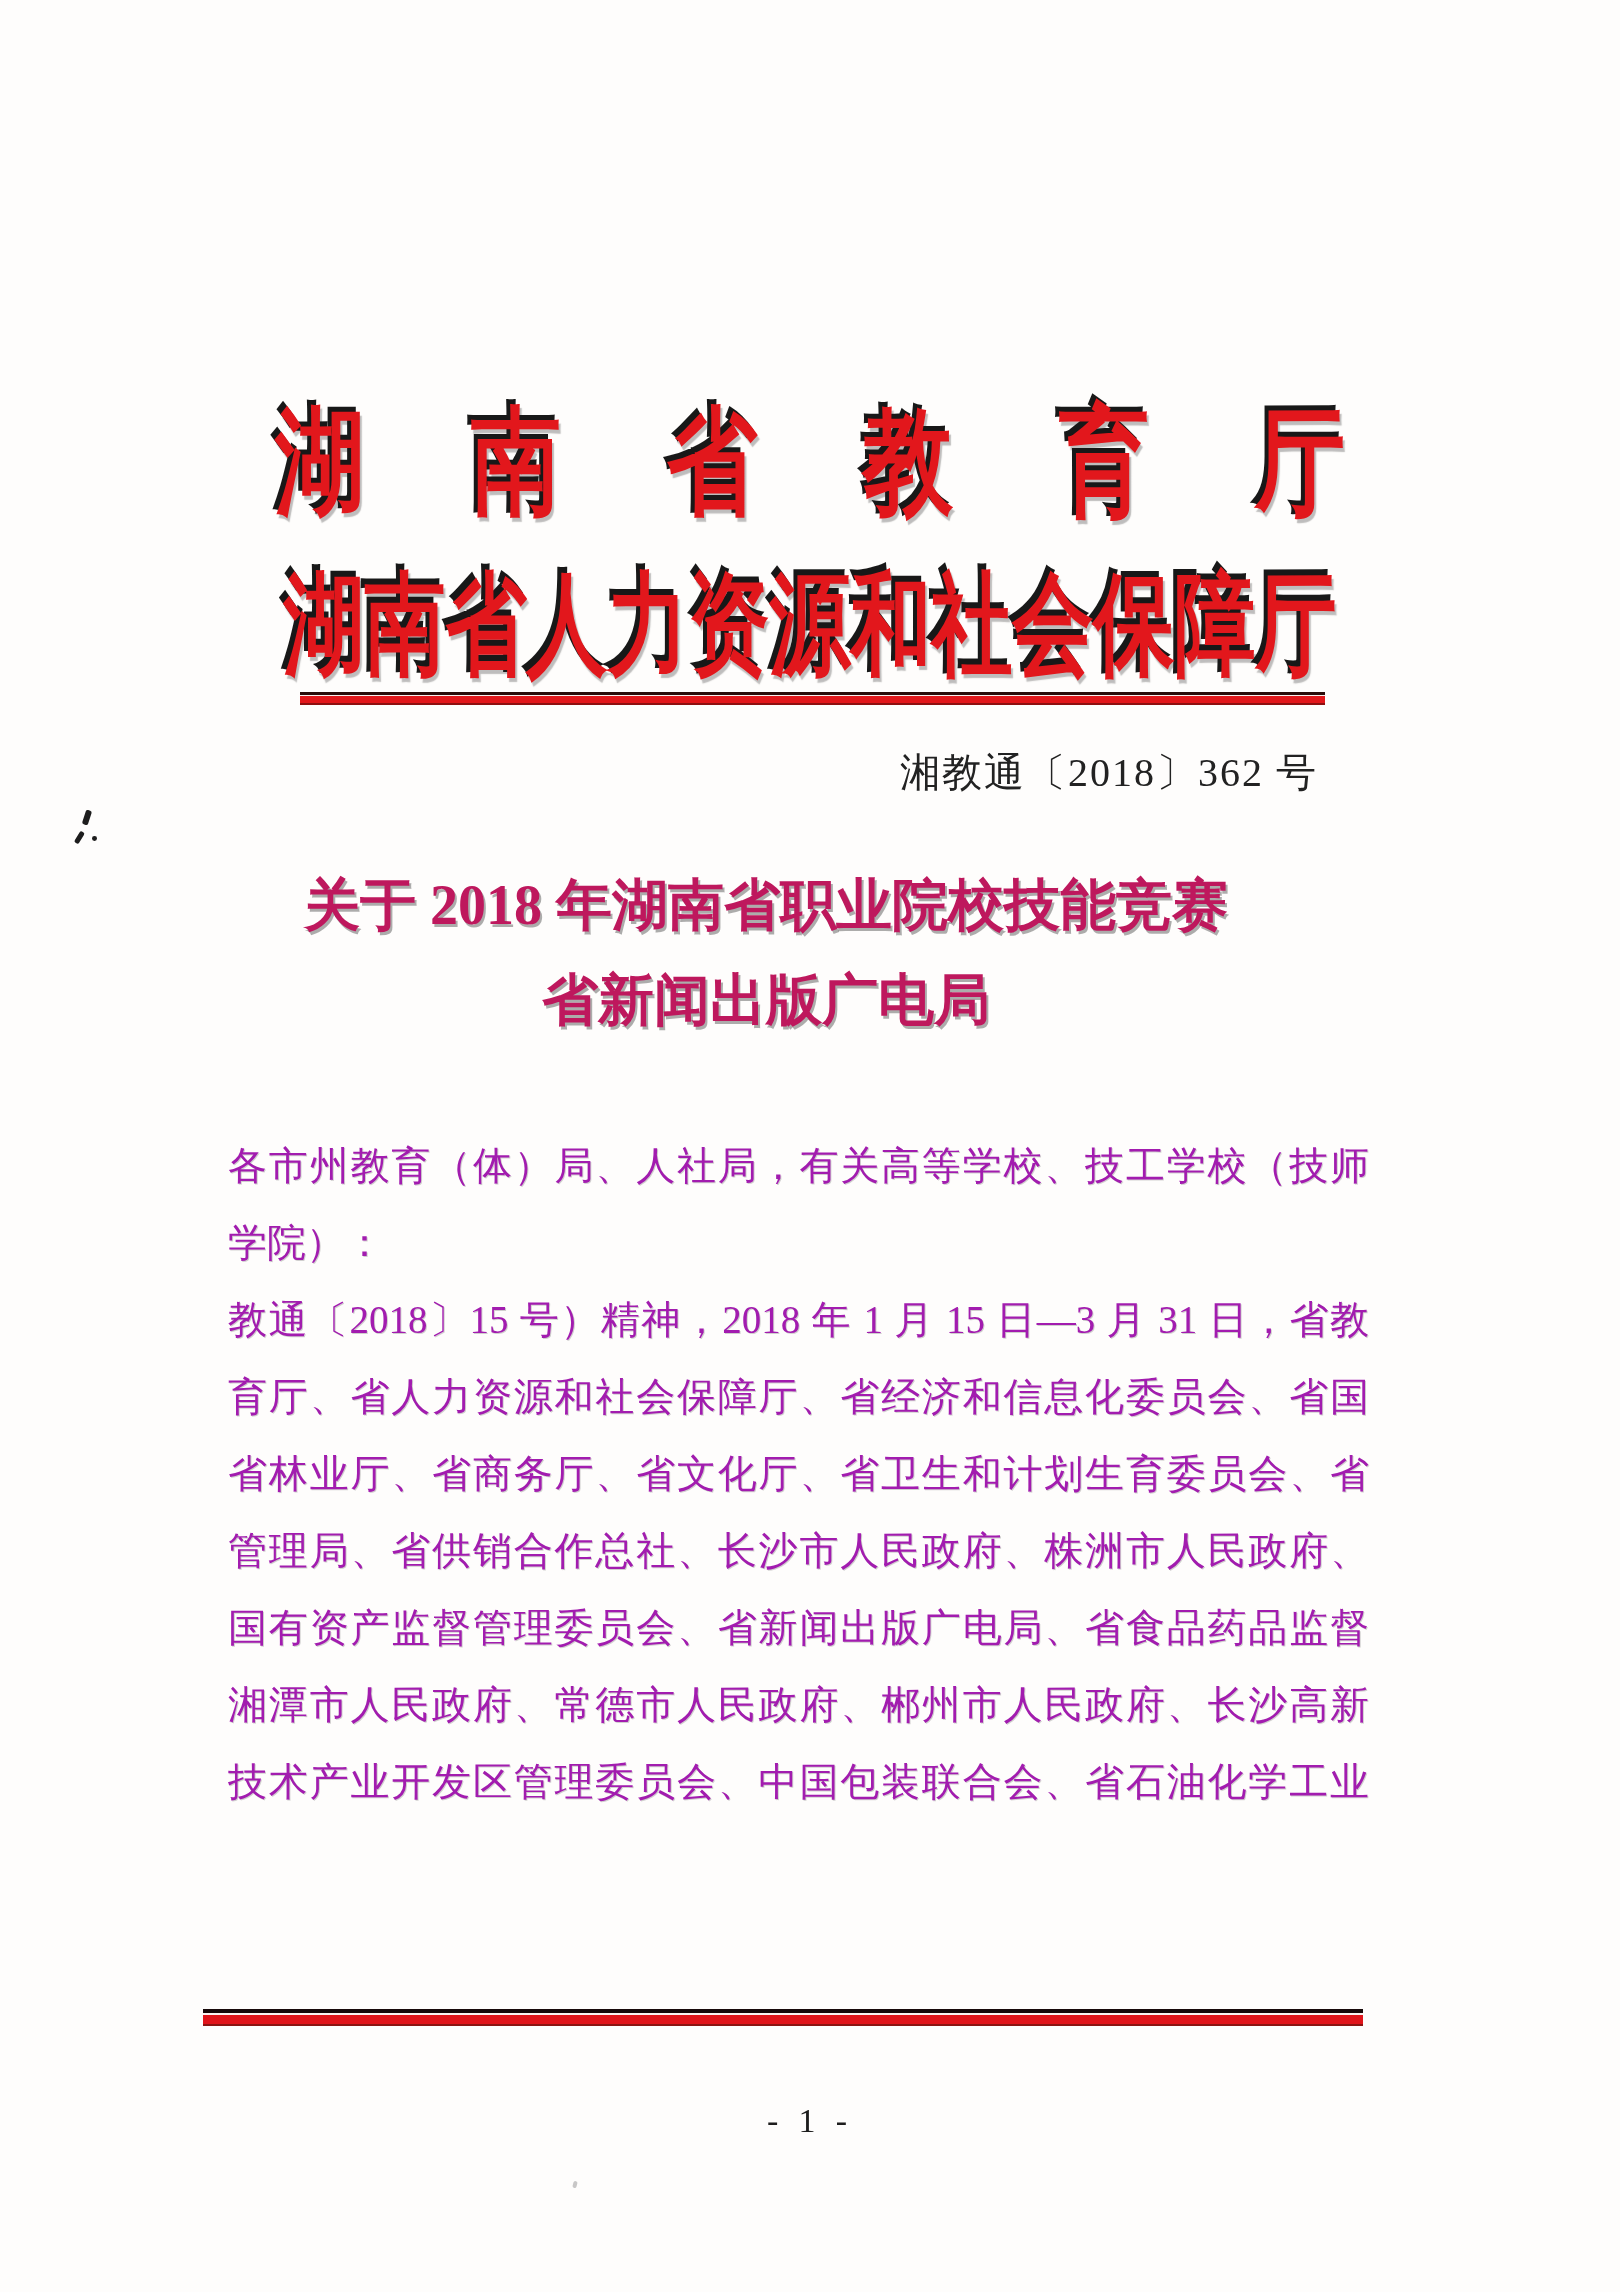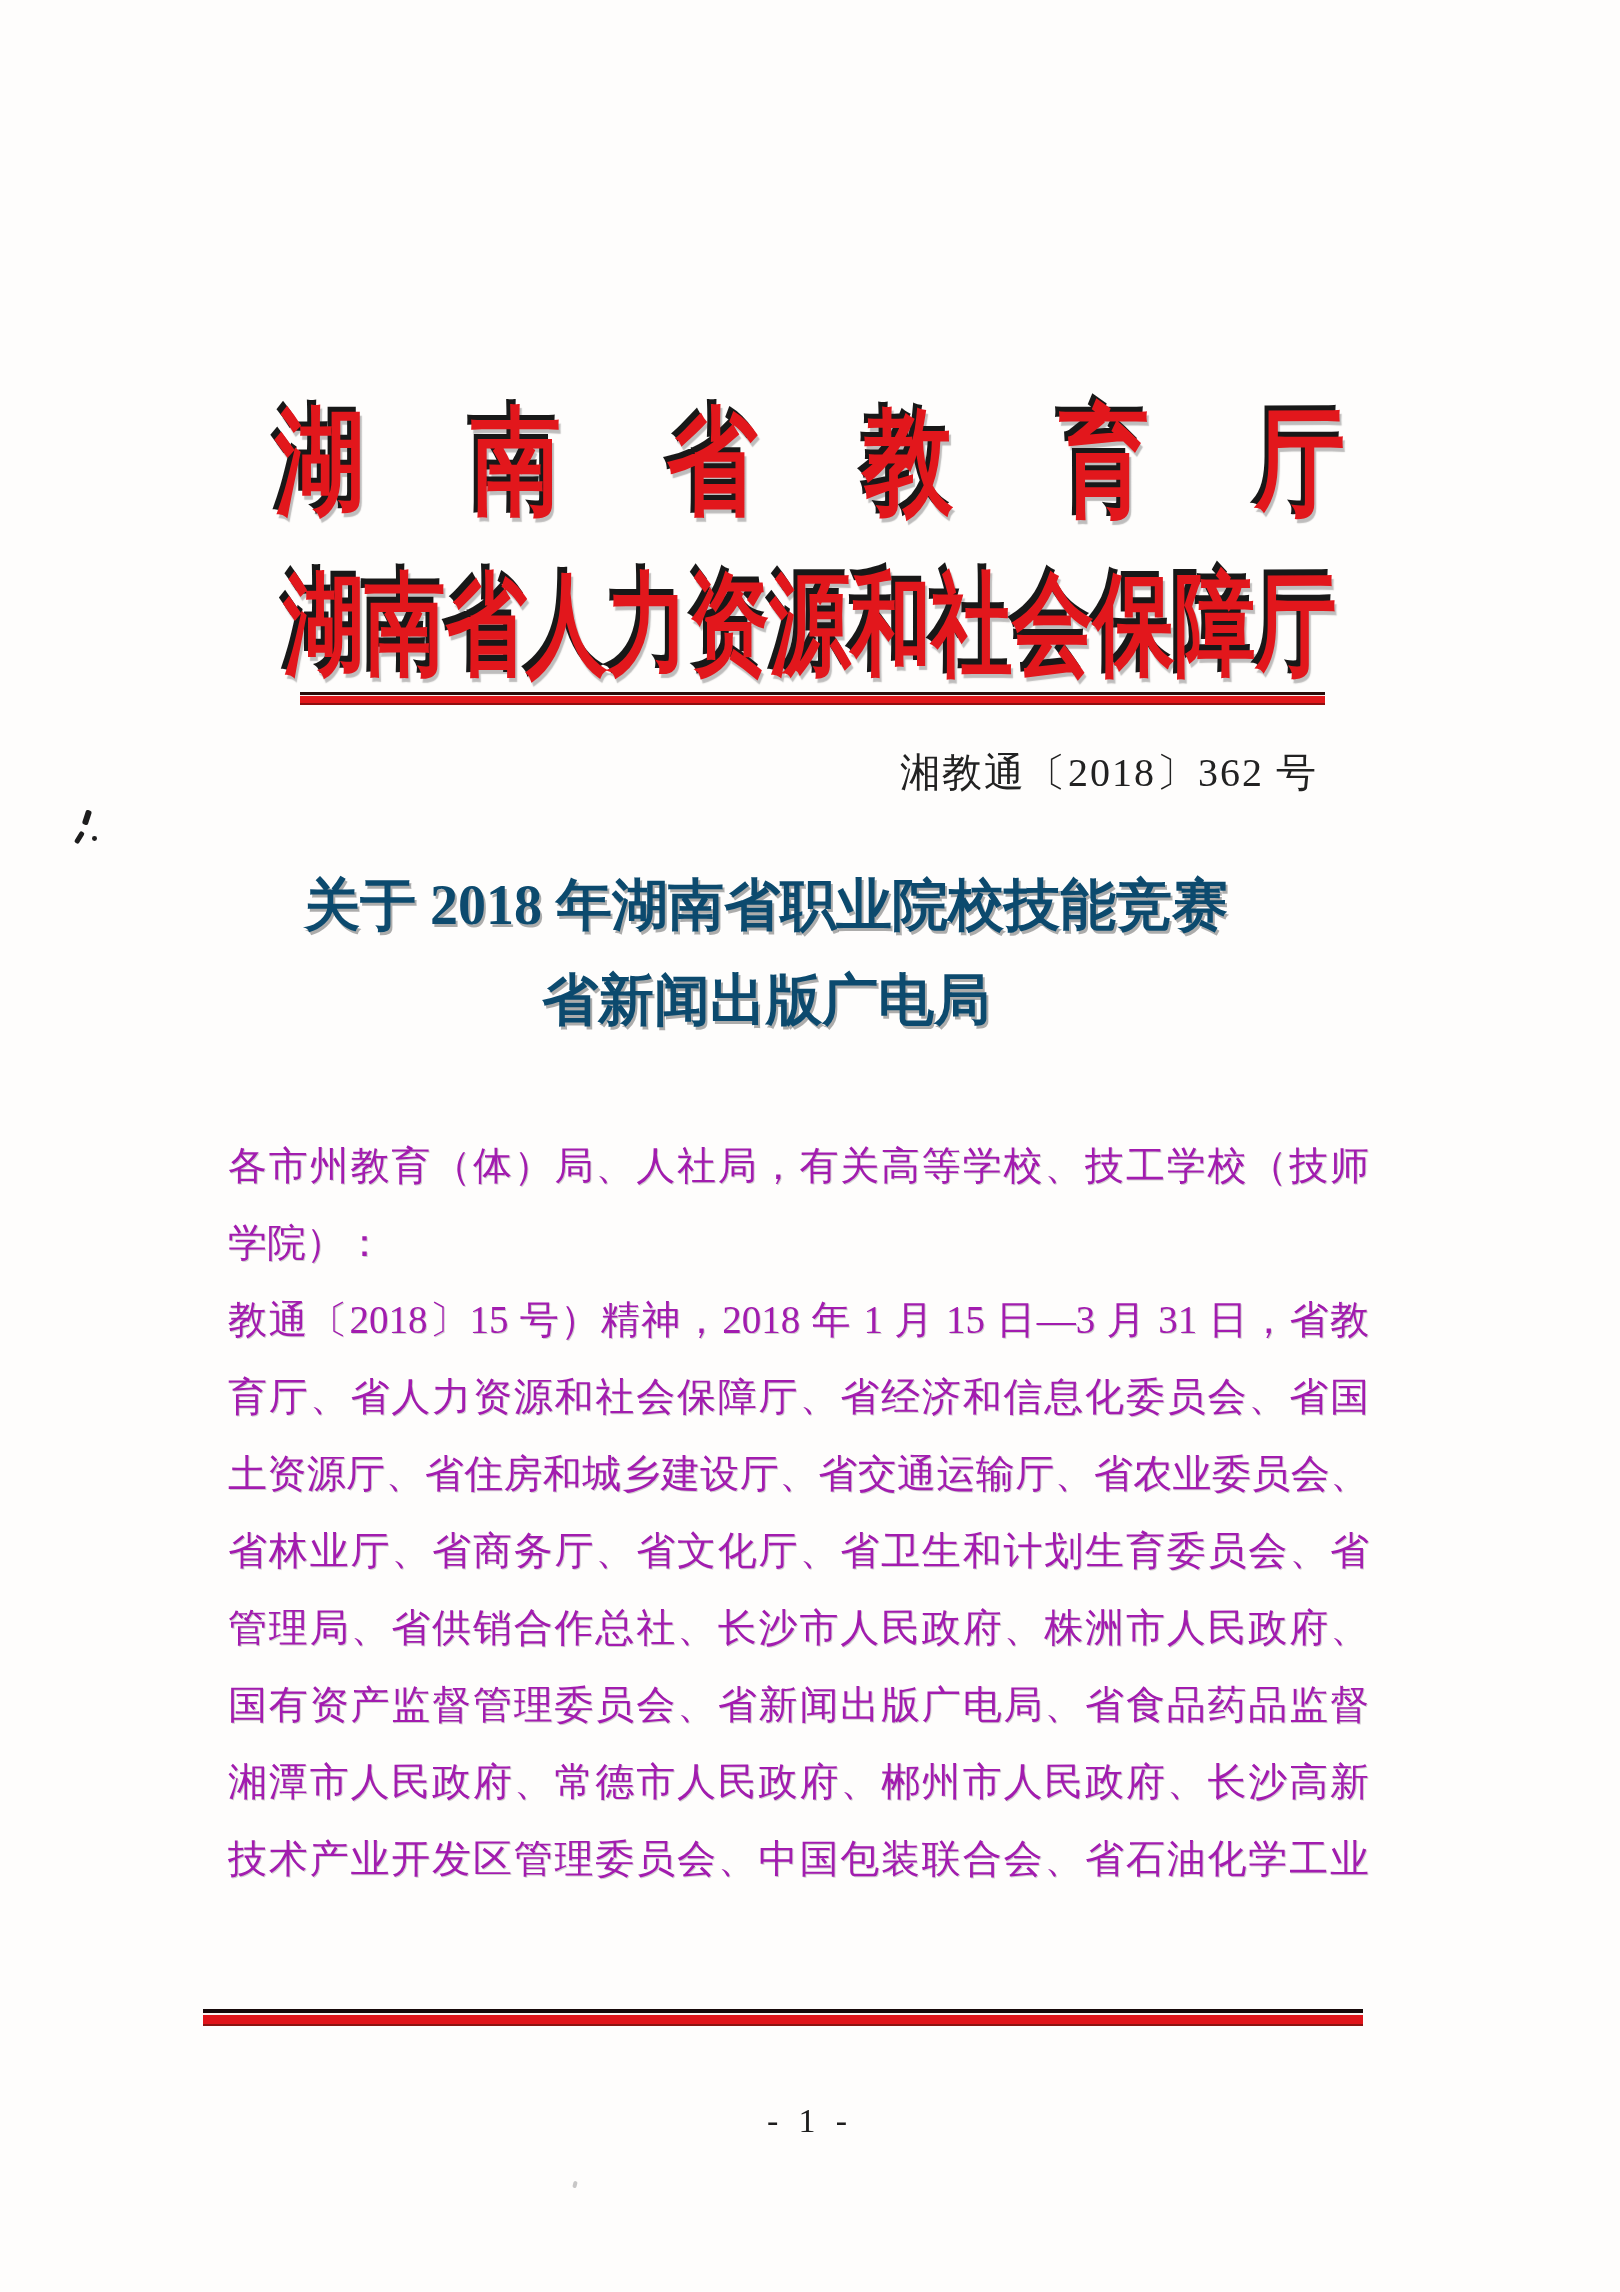--- a/index.html
+++ b/index.html
@@ -33,21 +33,21 @@
   .rule1 .gp{height:1px;background:#f9eeec;}
   .rule1 .rd{height:8.8px;background:#e2161a;box-shadow:inset 0 -2px 0 #8e0f10;}
   
   .docnum{
     top:749px;right:302px;font-size:40px;line-height:47px;
     color:#222;letter-spacing:2px;white-space:nowrap;
   }
   
   .title1,.title2{
     left:0;width:1532px;text-align:center;
-    font-size:56px;font-weight:bold;color:#0c4a6e;
+    font-size:56px;font-weight:bold;color:#be185d;
     text-shadow:2px 2.9px 0 rgba(20,20,20,0.35);
     white-space:nowrap;
   }
   .title1{top:868px;}
   .title2{top:963px;}
   
   .bodyblock{top:1127px;left:228px;width:1141px;}
   .bline{
     height:77px;line-height:77px;font-size:39px;color:#a21caf;
     text-shadow:1px 1px 0 rgba(0,0,0,0.18);
@@ -88,21 +88,20 @@
 <div class="abs docnum">湘教通〔2018〕362 号</div>
 
 <div class="abs title1">关于 2018 年湖南省职业院校技能竞赛</div>
 <div class="abs title2">省新闻出版广电局</div>
 
 <div class="abs bodyblock">
   <div class="bline">各市州教育（体）局、人社局，有关高等学校、技工学校（技师</div>
   <div class="bline plain">学院）：</div>
   <div class="bline">教通〔2018〕15 号）精神，2018 年 1 月 15 日—3 月 31 日，省教</div>
   <div class="bline">育厅、省人力资源和社会保障厅、省经济和信息化委员会、省国</div>
-  <div class="bline">土资源厅、省住房和城乡建设厅、省交通运输厅、省农业委员会、</div>
   <div class="bline">省林业厅、省商务厅、省文化厅、省卫生和计划生育委员会、省</div>
   <div class="bline">管理局、省供销合作总社、长沙市人民政府、株洲市人民政府、</div>
   <div class="bline">国有资产监督管理委员会、省新闻出版广电局、省食品药品监督</div>
   <div class="bline">湘潭市人民政府、常德市人民政府、郴州市人民政府、长沙高新</div>
   <div class="bline">技术产业开发区管理委员会、中国包装联合会、省石油化学工业</div>
 </div>
 
 <div class="abs rule2">
   <div class="dk"></div>
   <div class="gp"></div>

